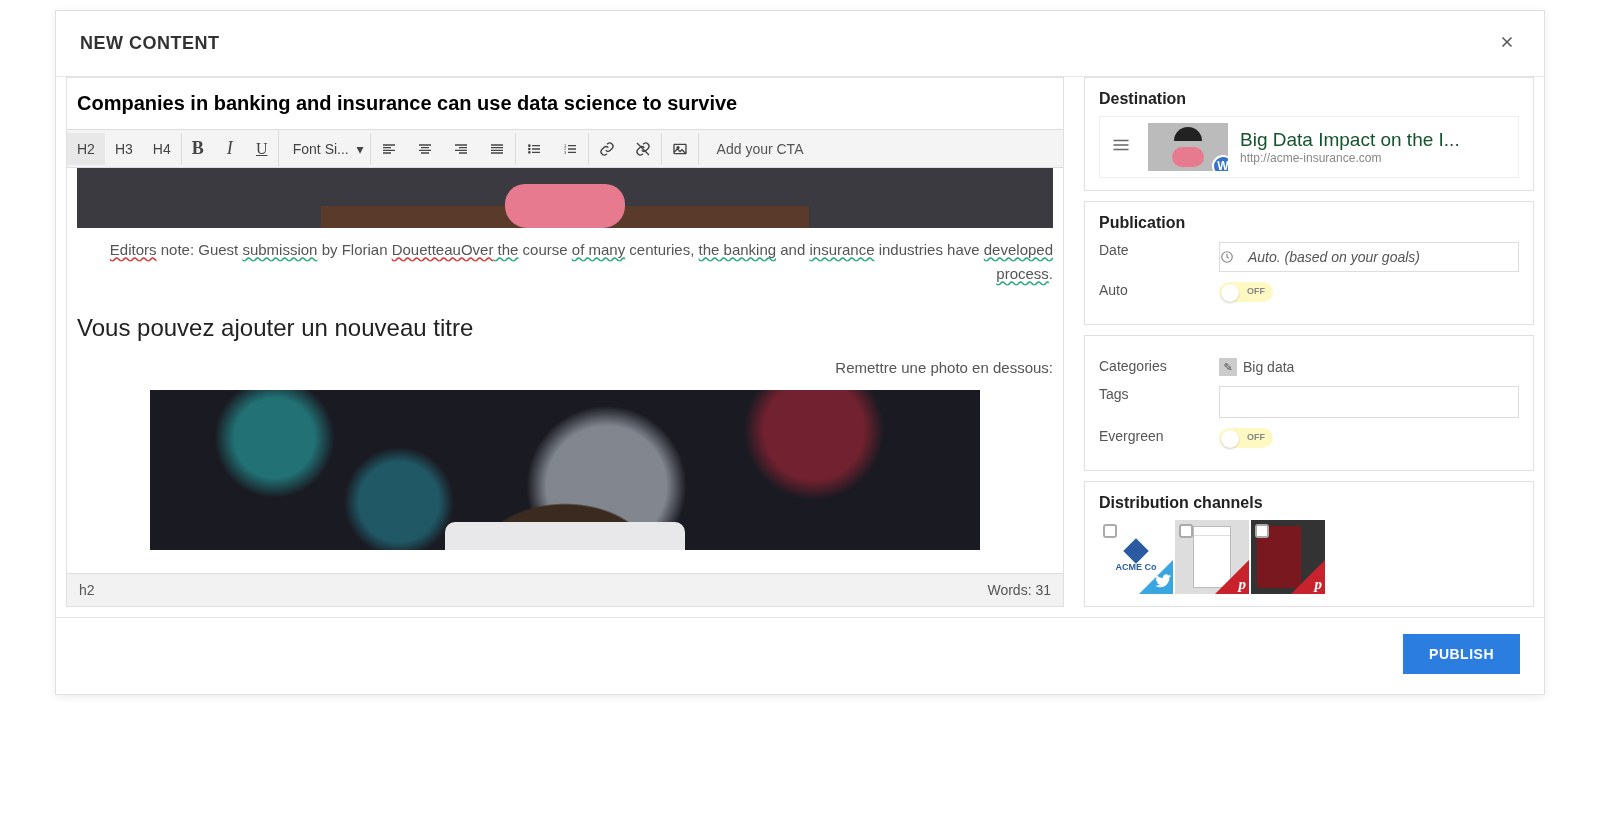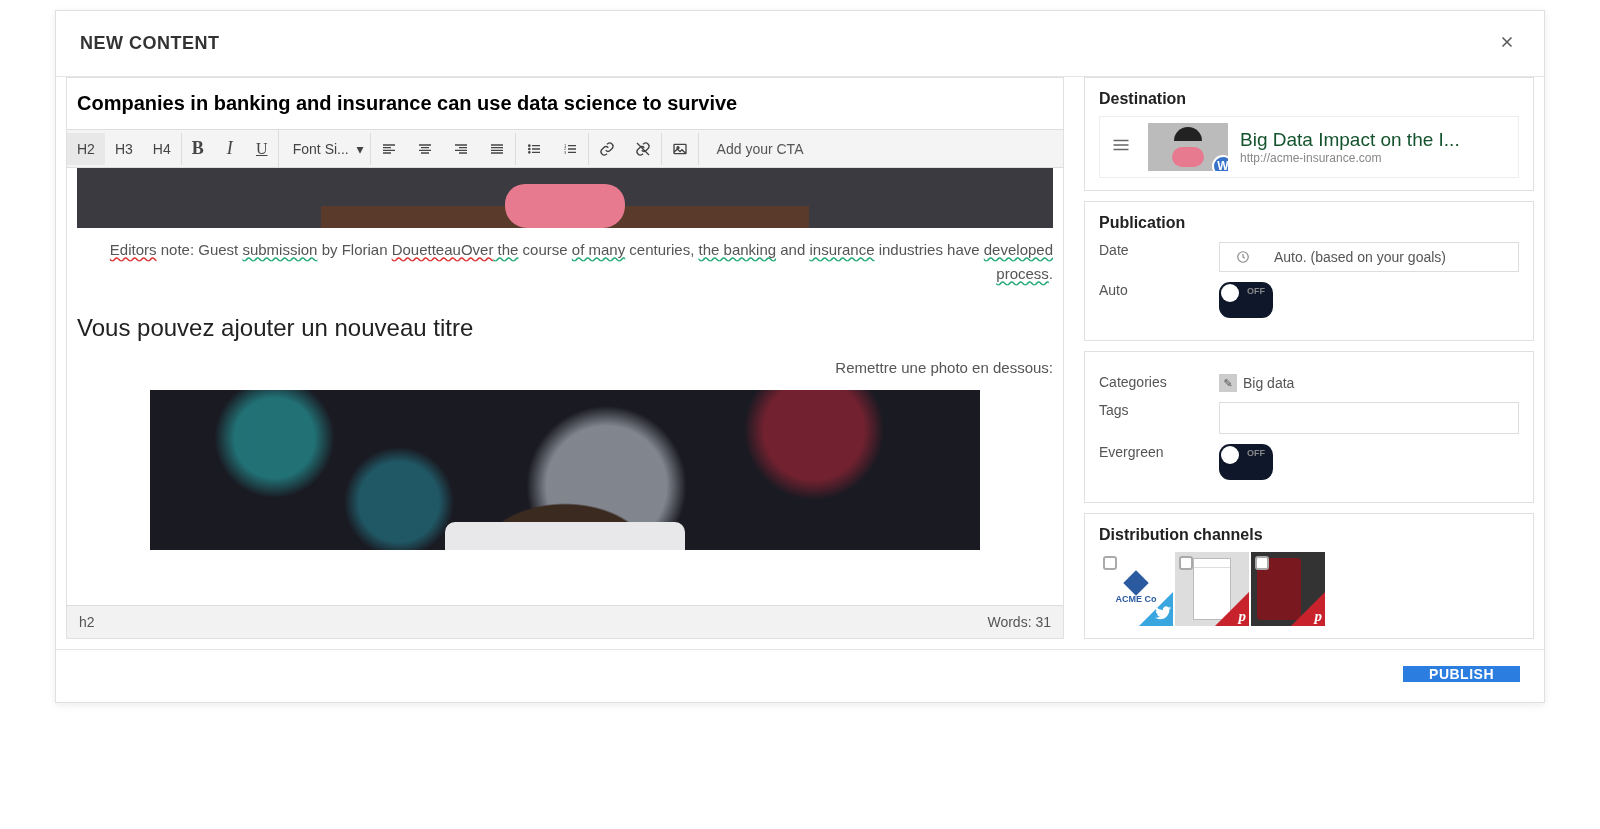--- a/index.html
+++ b/index.html
@@ -59,25 +59,25 @@
 .dest-thumb { width: 80px; height: 48px; background: #bbb; position:relative; overflow:hidden;}
 .dest-thumb .umbrella { position:absolute; top:4px; left:26px; width:28px; height:14px; background:#222; border-radius:14px 14px 0 0;}
 .dest-thumb .pig { position:absolute; bottom:4px; left:24px; width:32px; height:20px; background:#e87a90; border-radius:10px;}
 .wp-badge { position:absolute; bottom:-6px; right:-6px; width:22px; height:22px; background:#3873c9; border-radius:50%; color:#fff; display:flex; align-items:center; justify-content:center; font-size:12px; font-weight:bold; border:2px solid #fff;}
 .dest-info { flex:1; min-width:0;}
 .dest-title { color:#14532d; font-size:19px; white-space:nowrap; overflow:hidden; text-overflow:ellipsis;}
 .dest-url { color:#888; font-size:12px;}
 
 .field-row { display:flex; align-items:flex-start; margin: 10px 0;}
 .field-label { width: 120px; color:#555; font-size:14px;}
-.date-field { flex:1; display:flex; align-items:center; border:1px solid #ddd; padding:6px 16px; gap:24px;}
+.date-field { flex:1; display:flex; align-items:center; border:1px solid #ddd; padding:6px 0; gap:14px;font-style:italic;}
 .date-field svg { width:14px; height:14px; stroke:#888;}
 .date-field span { color:#555; font-size:14px;}
 
-.toggle { width:54px; height:36px; background:#0f172a; border-radius:11px; position:relative; cursor:pointer;}
+.toggle { width:54px; height:20px; background:#fef9c3; border-radius:11px; position:relative; cursor:pointer;}
 .toggle .knob { position:absolute; top:2px; left:2px; width:18px; height:18px; background:#fff; border-radius:50%; box-shadow:0 1px 2px rgba(0,0,0,0.2);}
 .toggle .txt { position:absolute; right:8px; top:4px; font-size:9px; color:#888; font-weight:bold;}
 
 .cat-val { display:flex; align-items:center; gap:6px; font-size:14px; color:#555;}
 .cat-val .pencil { width:18px; height:18px; background:#ccc; display:flex; align-items:center; justify-content:center; font-size:11px;}
 .tags-input { flex:1; border:1px solid #ddd; height:32px; padding:4px 8px; font-size:14px;}
 
 .channels { display:flex; gap:2px; margin-top:8px;}
 .ch { width:74px; height:74px; position:relative; background:#eee; cursor:pointer; overflow:hidden;}
 .ch-check { position:absolute; top:4px; left:4px; width:14px; height:14px; border:2px solid #aaa; border-radius:3px; background:#fff;}
@@ -92,21 +92,21 @@
 .ch1-bg .diamond { width:18px; height:18px; background:#2b5aa0; transform:rotate(45deg); margin:0 auto 2px;}
 
 .ch2-bg { position:absolute; inset:0; background:#ddd;}
 .ch2-bg .phone-mock{position:absolute; left:18px; top:6px; width:38px; height:62px; background:#fff; border:1px solid #bbb;}
 .ch2-bg .phone-mock::before{content:""; display:block; border-top:1px solid #ddd; margin-top:8px;}
 
 .ch3-bg { position:absolute; inset:0; background:#333;}
 .ch3-bg .red{position:absolute; left:6px; top:6px; width:44px; height:62px; background:#7a1820; border-radius:4px;}
 
 .modal-footer { display:flex; justify-content:flex-end; padding: 16px 24px 20px;}
-.publish-btn { background:#2b7de0; color:#fff; border:none; padding:0 26px; font-size:14px; font-weight:bold; letter-spacing:0.5px; cursor:pointer;}
+.publish-btn { background:#2b7de0; color:#fff; border:none; padding:12px 26px; font-size:14px; font-weight:bold; letter-spacing:0.5px; cursor:pointer;}
 
 .editor-content::-webkit-scrollbar{width:14px;}
 .editor-content::-webkit-scrollbar-thumb{background:#ccc; border-radius:4px;}
 .editor-content::-webkit-scrollbar-track{background:#f0f0f0;}
 </style>
 </head>
 <body>
 
 <div class="modal">
 

